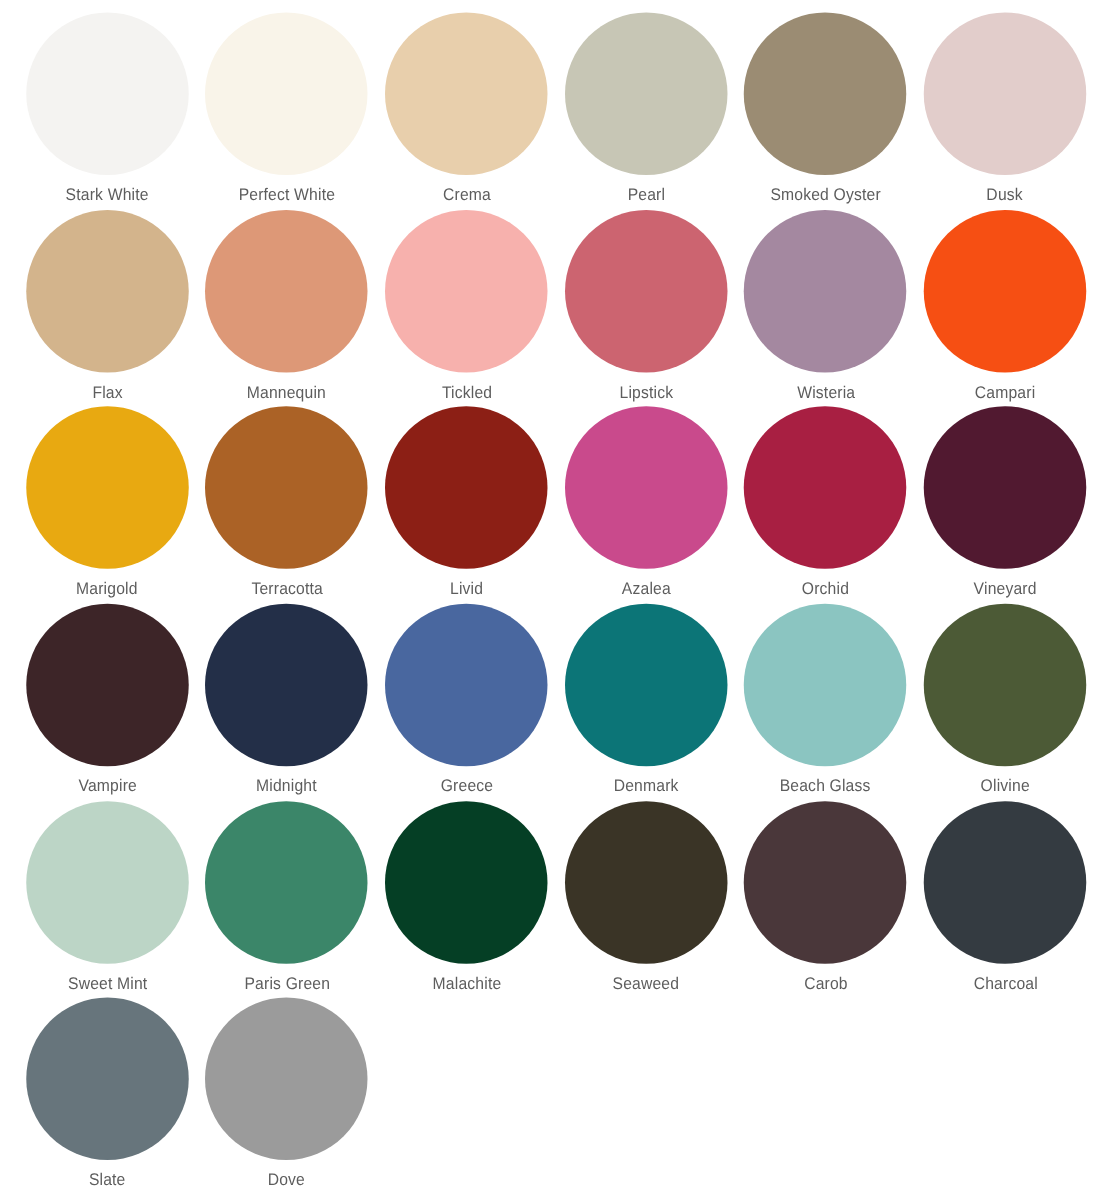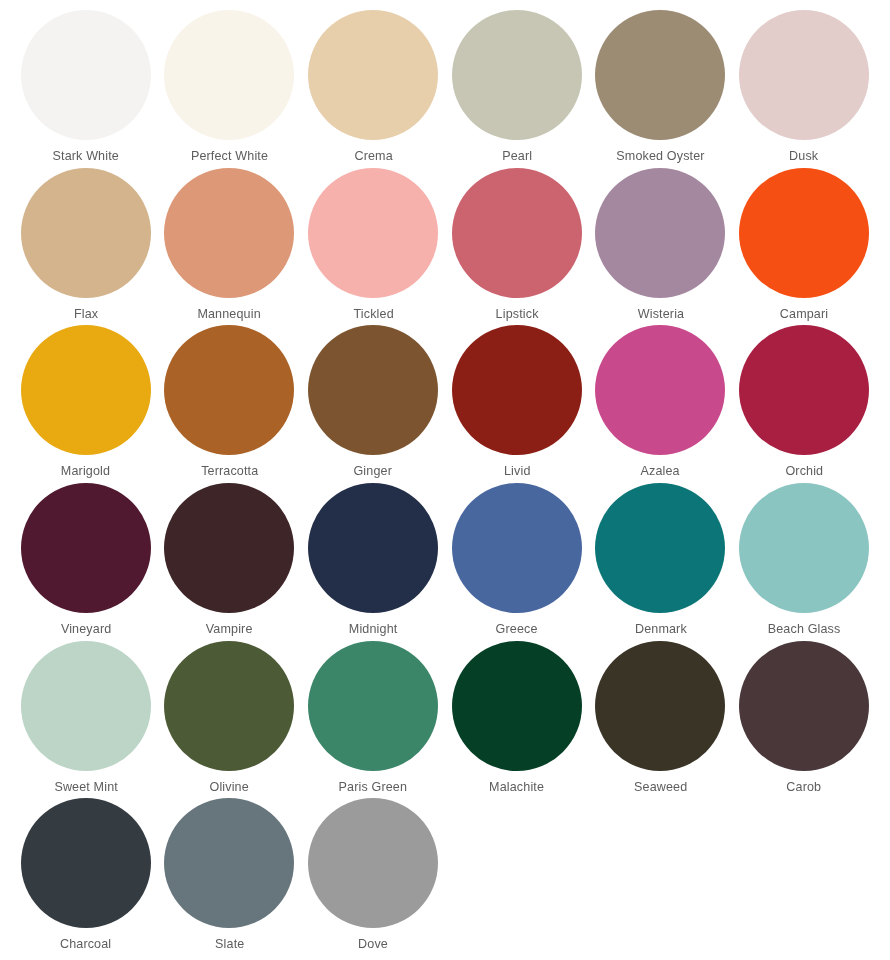--- a/index.html
+++ b/index.html
@@ -111,24 +111,20 @@
     </div>
     <div class="swatch-cell">
       <div class="swatch-dot" style="background-color: rgb(232, 169, 17);"></div>
       <div class="swatch-label" style="color: rgb(93, 93, 93);">Marigold</div>
     </div>
     <div class="swatch-cell">
       <div class="swatch-dot" style="background-color: rgb(171, 98, 38);"></div>
       <div class="swatch-label" style="color: rgb(93, 93, 93);">Terracotta</div>
     </div>
     <div class="swatch-cell">
-      <div class="swatch-dot" style="background-color: rgb(124, 85, 48);"></div>
-      <div class="swatch-label" style="color: rgb(93, 93, 93);">Ginger</div>
-    </div>
-    <div class="swatch-cell">
       <div class="swatch-dot" style="background-color: rgb(140, 31, 21);"></div>
       <div class="swatch-label" style="color: rgb(93, 93, 93);">Livid</div>
     </div>
     <div class="swatch-cell">
       <div class="swatch-dot" style="background-color: rgb(201, 74, 140);"></div>
       <div class="swatch-label" style="color: rgb(93, 93, 93);">Azalea</div>
     </div>
     <div class="swatch-cell">
       <div class="swatch-dot" style="background-color: rgb(168, 31, 66);"></div>
       <div class="swatch-label" style="color: rgb(93, 93, 93);">Orchid</div>
@@ -151,26 +147,26 @@
     </div>
     <div class="swatch-cell">
       <div class="swatch-dot" style="background-color: rgb(12, 117, 119);"></div>
       <div class="swatch-label" style="color: rgb(93, 93, 93);">Denmark</div>
     </div>
     <div class="swatch-cell">
       <div class="swatch-dot" style="background-color: rgb(139, 197, 193);"></div>
       <div class="swatch-label" style="color: rgb(93, 93, 93);">Beach Glass</div>
     </div>
     <div class="swatch-cell">
+      <div class="swatch-dot" style="background-color: rgb(76, 90, 54);"></div>
+      <div class="swatch-label" style="color: rgb(93, 93, 93);">Olivine</div>
+    </div>
+    <div class="swatch-cell">
       <div class="swatch-dot" style="background-color: rgb(188, 213, 198);"></div>
       <div class="swatch-label" style="color: rgb(93, 93, 93);">Sweet Mint</div>
-    </div>
-    <div class="swatch-cell">
-      <div class="swatch-dot" style="background-color: rgb(76, 90, 54);"></div>
-      <div class="swatch-label" style="color: rgb(93, 93, 93);">Olivine</div>
     </div>
     <div class="swatch-cell">
       <div class="swatch-dot" style="background-color: rgb(59, 134, 105);"></div>
       <div class="swatch-label" style="color: rgb(93, 93, 93);">Paris Green</div>
     </div>
     <div class="swatch-cell">
       <div class="swatch-dot" style="background-color: rgb(5, 63, 37);"></div>
       <div class="swatch-label" style="color: rgb(93, 93, 93);">Malachite</div>
     </div>
     <div class="swatch-cell">

